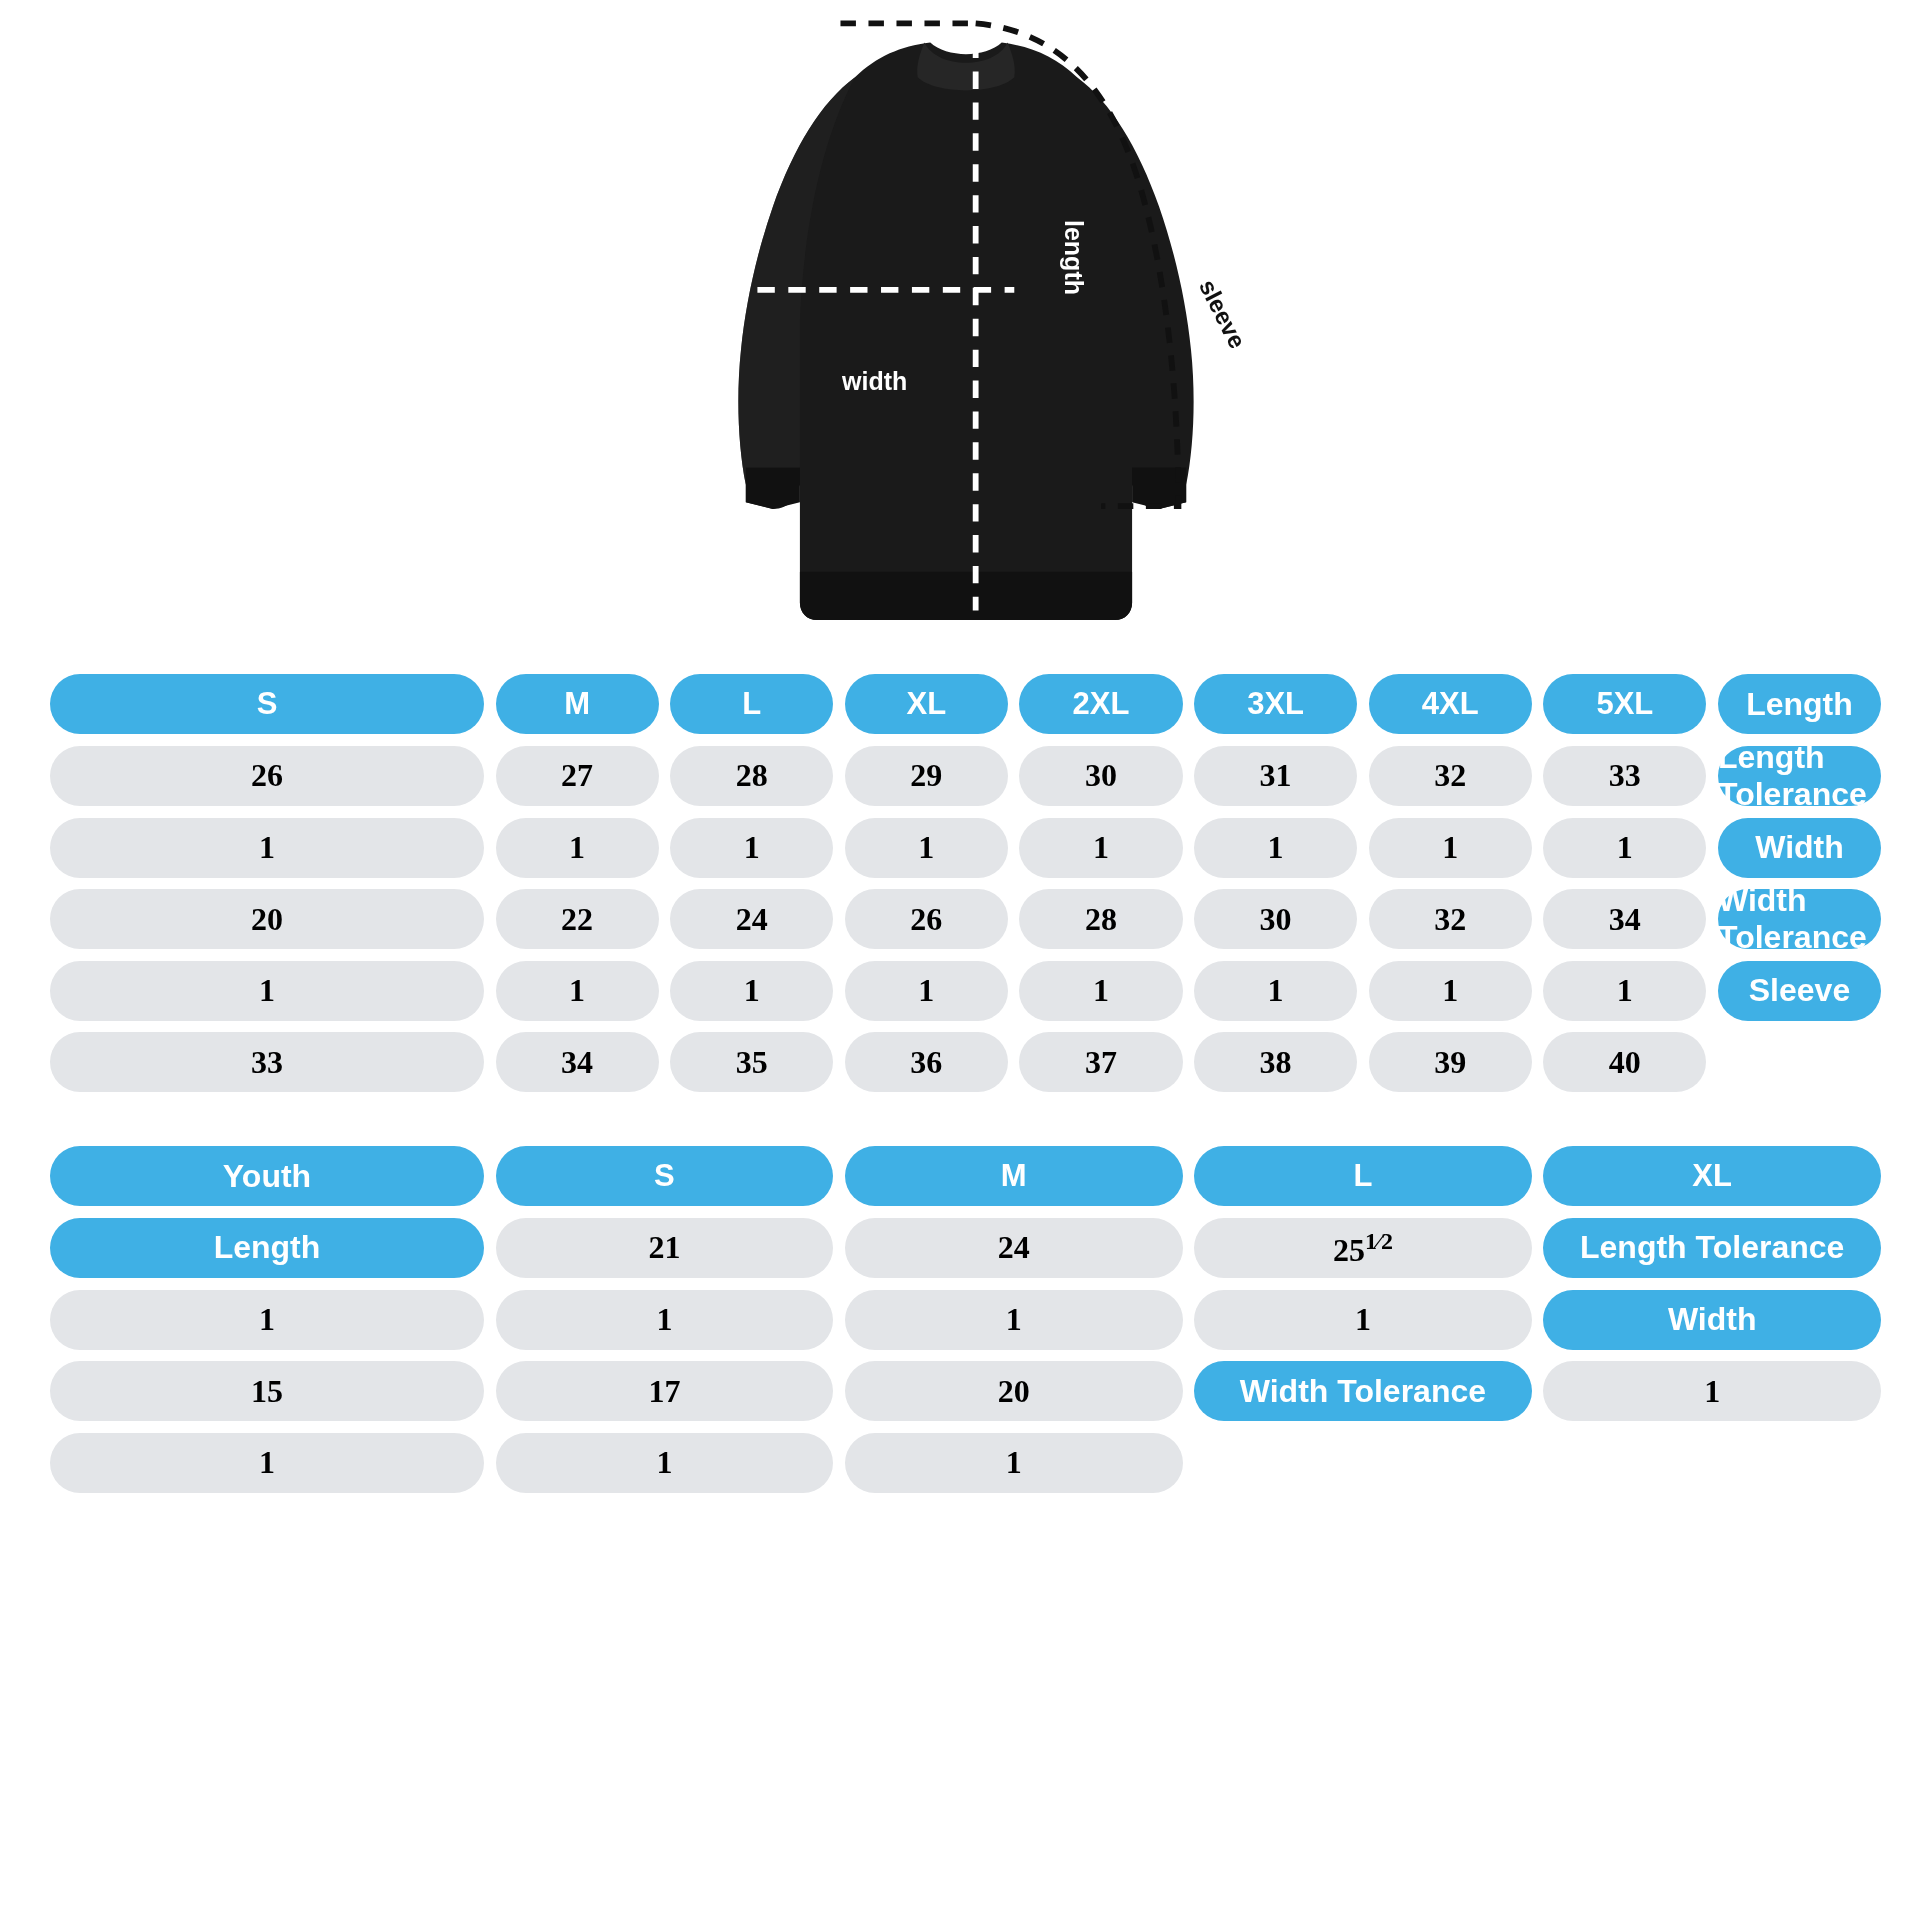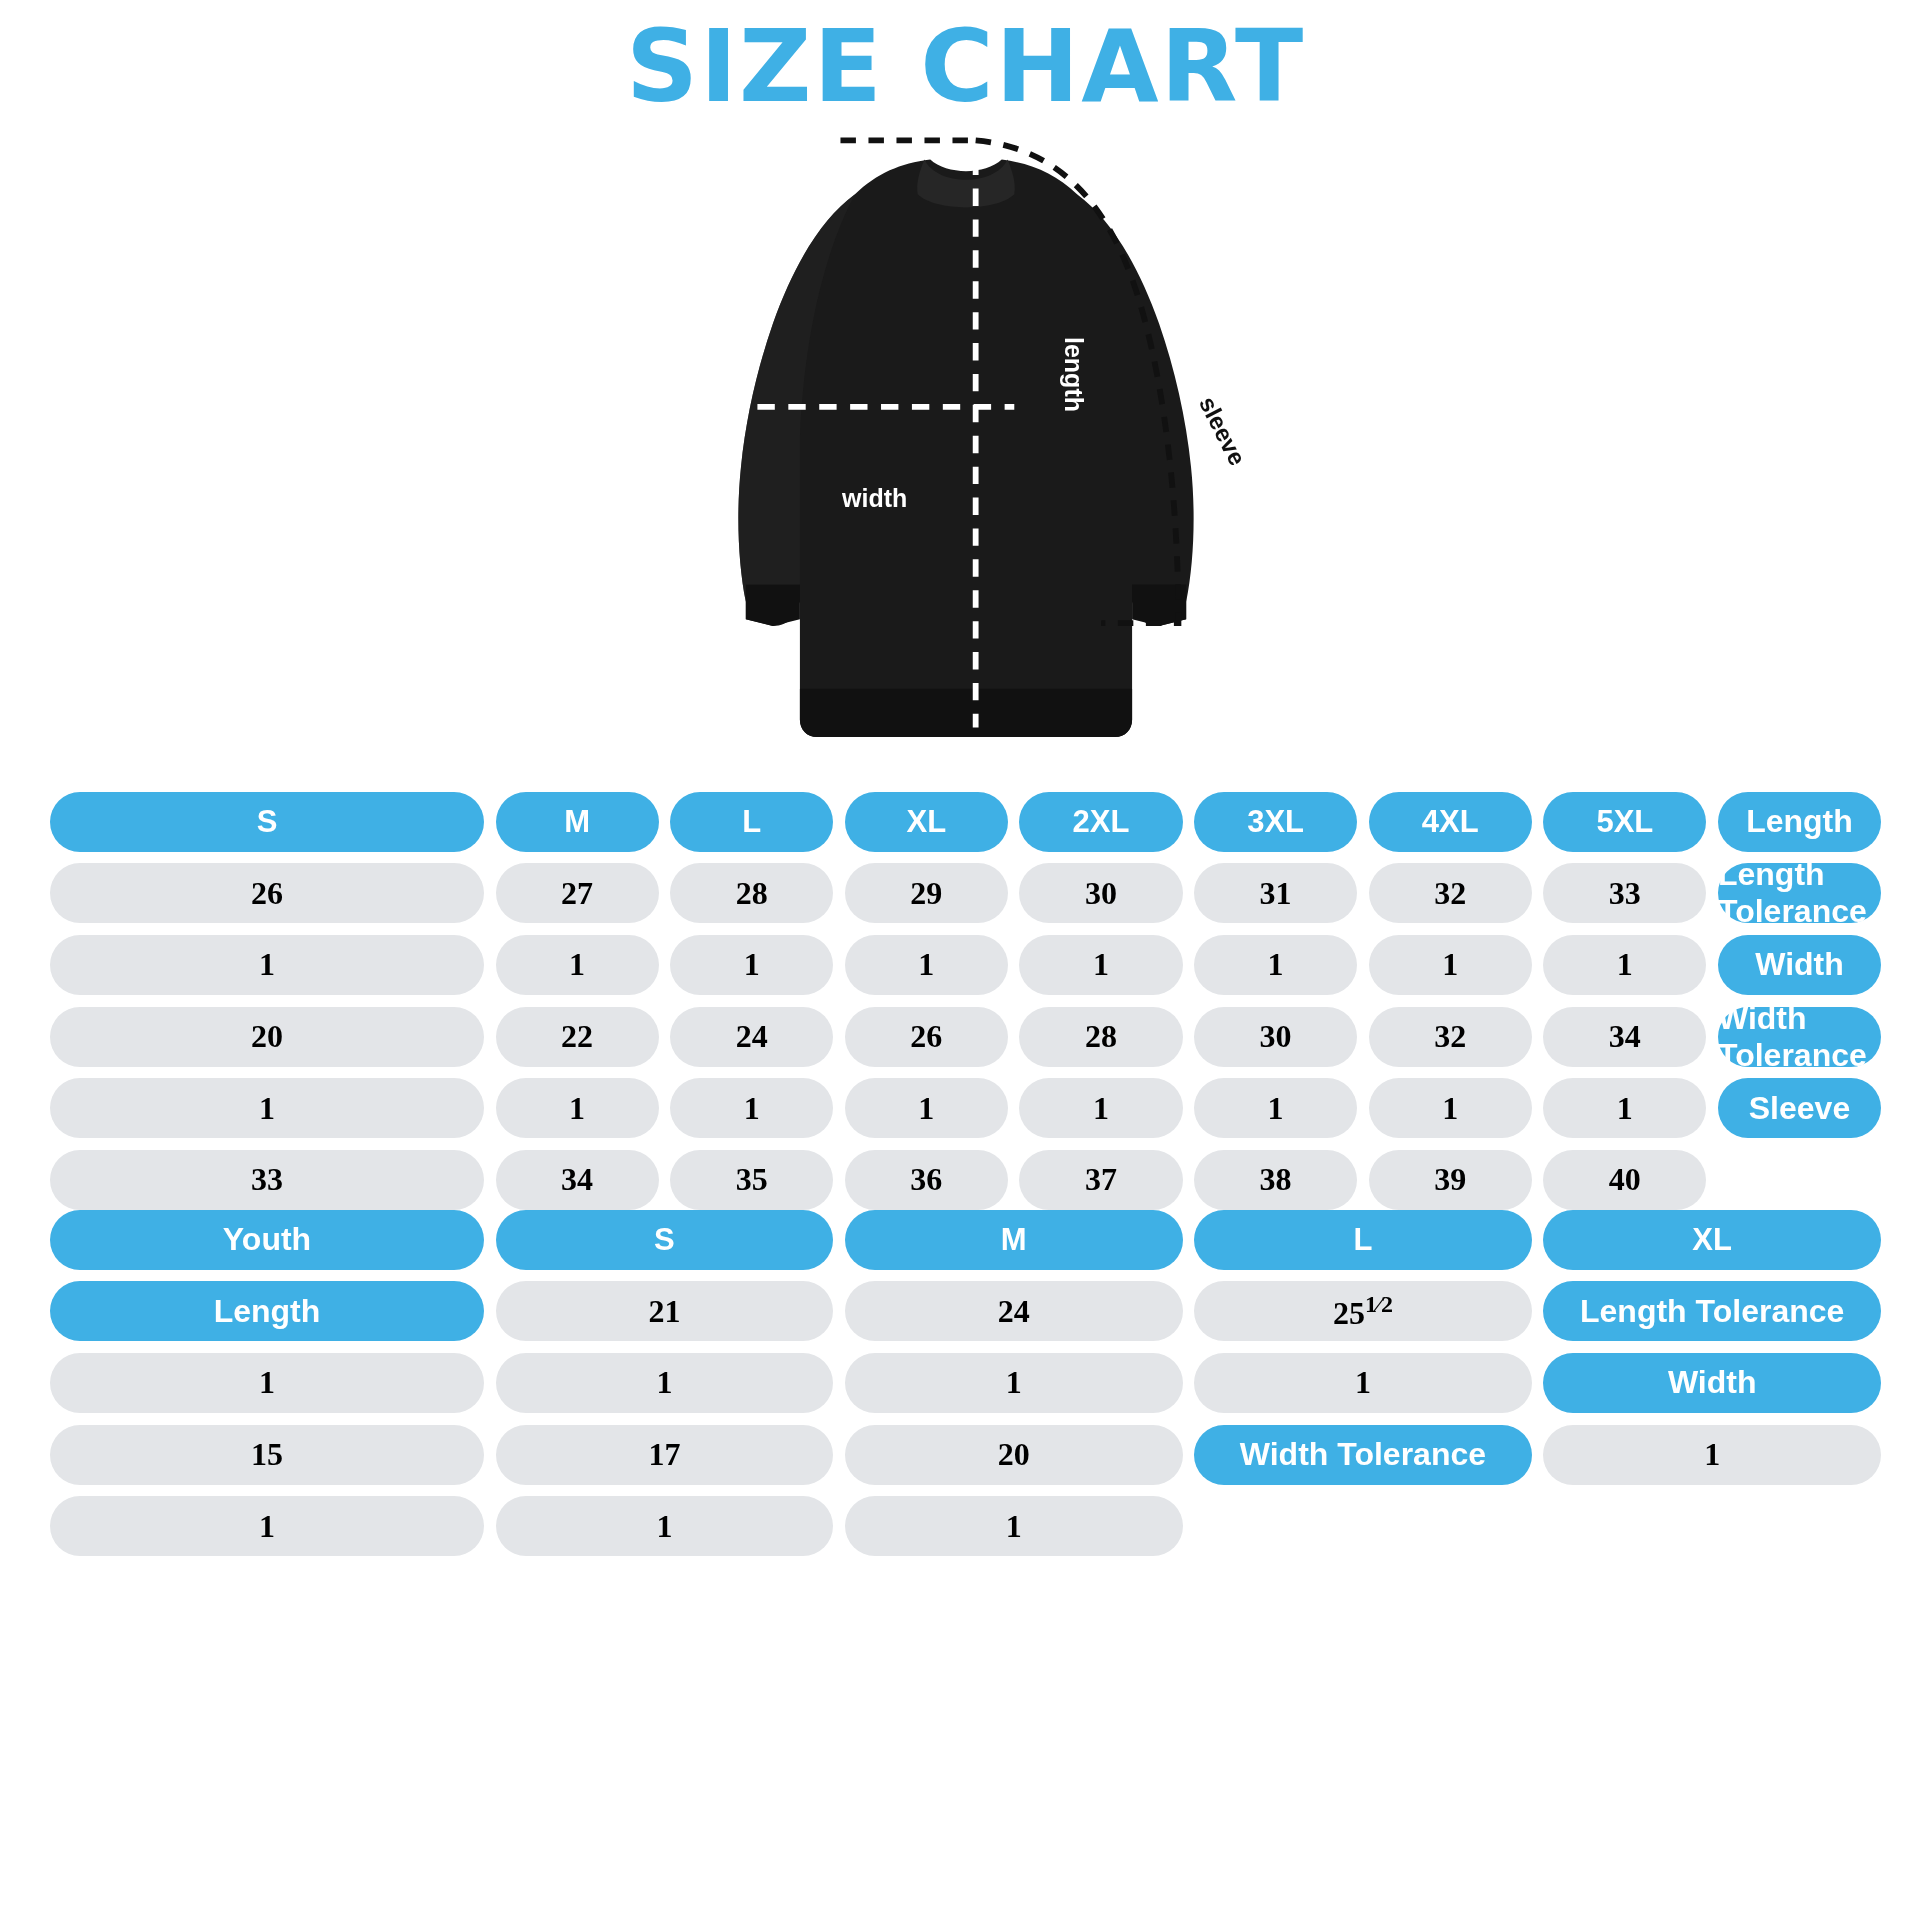--- a/index.html
+++ b/index.html
@@ -75,20 +75,21 @@
     gap: 11.6px 11.6px;
     padding: 0 50px;
     box-sizing: border-box;
   }
   .table.adult {
     grid-template-columns: 434px repeat(8, 1fr);
     margin-top: 5.8px;
   }
   .table.youth {
     grid-template-columns: 434px repeat(4, 1fr);
+    margin-top: 54px;
   }
   .cell {
     height: 60px;
     border-radius: 30px;
     display: flex;
     align-items: center;
     justify-content: center;
     font-size: 31px;
     font-weight: bold;
     box-sizing: border-box;
@@ -112,21 +113,20 @@
     font-size: 24px;
     vertical-align: super;
     font-weight: bold;
   }
 </style>
 </head>
 <body>
 
 <div id="page">
 
-  <div class="title">SIZE CHART</div>
 
   <div class="garment-wrap">
     <svg class="garment" viewBox="0 0 640 640" style="overflow:visible">
 
       <path d="M205 48 C228 26 252 16 283 12 C300 28 340 28 357 12 C388 16 412 26 435 48
                C470 74 498 120 520 182 C536 228 548 280 553 330
                C558 378 556 430 548 470 L548 488 L520 495
                C512 495 504 492 500 486 L492 470
                L492 592 C492 602 485 610 474 610 L166 610
                C155 610 148 602 148 592 L148 470 L140 486

